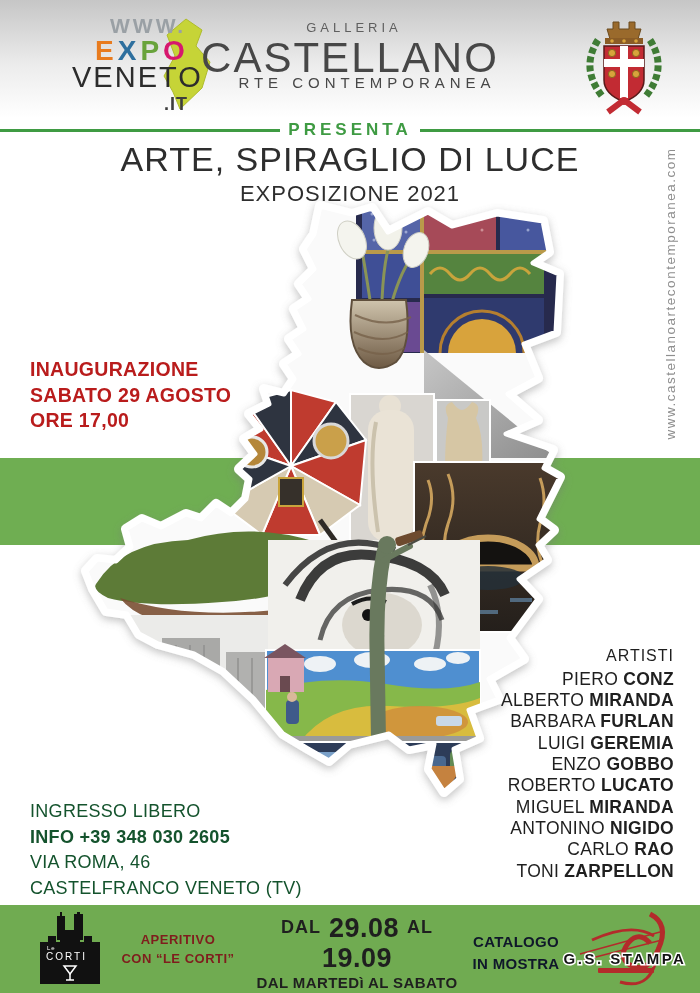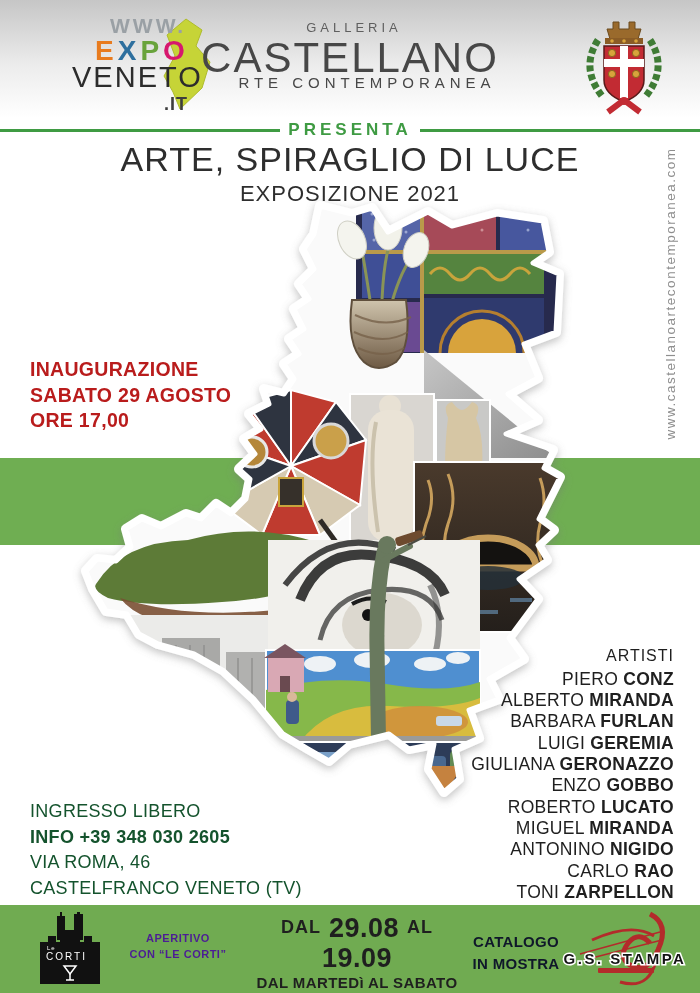--- a/index.html
+++ b/index.html
@@ -55,22 +55,22 @@
   .artist-row .last{font-weight:800;}
 
   
   .info{position:absolute;left:30px;top:799px;font-size:18px;color:#14532d;
         line-height:1.42;letter-spacing:.3px;}
   .info-bold{font-weight:800;}
 
   
   .footer{position:absolute;left:0;bottom:0;width:700px;height:88px;background:#70ab51;}
   .corti-logo{position:absolute;left:34px;top:7px;width:72px;height:76px;}
-  .aperitivo{position:absolute;left:104px;top:26px;width:148px;text-align:center;color:#4c1d95;
-             font-weight:700;font-size:11px;line-height:1.45;letter-spacing:.5px;}
+  .aperitivo{position:absolute;left:104px;top:26px;width:148px;text-align:center;color:#7f1d1d;
+             font-weight:700;font-size:13px;line-height:1.45;letter-spacing:.5px;}
   .dates{position:absolute;left:248px;top:9px;width:218px;text-align:center;color:#1f1f1f;}
   .dates-main{font-size:27px;font-weight:600;letter-spacing:.5px;line-height:1.1;}
   .dates-main .small{font-size:18px;font-weight:700;vertical-align:4px;letter-spacing:1px;}
   .dates-days{font-size:15px;font-weight:700;letter-spacing:.4px;margin-top:1px;}
   .dates-hours{font-size:16px;font-weight:500;letter-spacing:1px;margin-top:0;}
   .catalog{position:absolute;left:460px;top:26px;width:112px;text-align:center;color:#0f172a;
            font-weight:700;font-size:15px;line-height:1.45;letter-spacing:.3px;}
   .stampa-logo{position:absolute;right:10px;top:3px;width:128px;height:84px;}
 </style>
 </head>
@@ -333,21 +333,20 @@
     <path d="M320 206 L352 214 L372 208 L388 232 L428 212 L452 226 L497 214 L543 221 L549 252 L533 263 L559 274 L556 332 L524 344 L538 378 L508 394 L538 420 L506 434 L553 450 L544 468 L560 477 L539 519 L554 530 L538 545 L547 560 L519 579 L538 599 L509 638 L524 659 L489 679 L499 699 L469 710 L479 738 L454 749 L459 779 L444 792 L429 769 L434 744 L409 749 L389 734 L349 744 L329 761 L308 749 L283 734 L254 699 L224 671 L194 654 L158 644 L139 634 L127 614 L106 611 L93 589 L86 571 L97 559 L116 561 L131 547 L126 529 L142 519 L161 527 L186 514 L201 519 L216 504 L231 514 L246 499 L250 479 L239 469 L255 454 L244 439 L261 429 L249 414 L269 404 L264 389 L284 394 L294 379 L284 364 L299 354 L289 339 L304 329 L294 309 L309 299 L299 284 L314 269 L304 249 L314 234 Z" fill="none" stroke="#ffffff" stroke-width="5" stroke-linejoin="round"></path>
   </svg>
 
   <div class="artists">
     <div class="artists-heading">ARTISTI</div>
     <div id="artists-rows">
         <div class="artist-row"><span class="first">PIERO </span><span class="last">CONZ</span></div>
         <div class="artist-row"><span class="first">ALBERTO </span><span class="last">MIRANDA</span></div>
         <div class="artist-row"><span class="first">BARBARA </span><span class="last">FURLAN</span></div>
         <div class="artist-row"><span class="first">LUIGI </span><span class="last">GEREMIA</span></div>
-        <div class="artist-row"><span class="first">GIULIANA </span><span class="last">GERONAZZO</span></div>
         <div class="artist-row"><span class="first">ENZO </span><span class="last">GOBBO</span></div>
         <div class="artist-row"><span class="first">ROBERTO </span><span class="last">LUCATO</span></div>
         <div class="artist-row"><span class="first">MIGUEL </span><span class="last">MIRANDA</span></div>
         <div class="artist-row"><span class="first">ANTONINO </span><span class="last">NIGIDO</span></div>
         <div class="artist-row"><span class="first">CARLO </span><span class="last">RAO</span></div>
         <div class="artist-row"><span class="first">TONI </span><span class="last">ZARPELLON</span></div>
       </div>
   </div>
 
   <div class="info">

